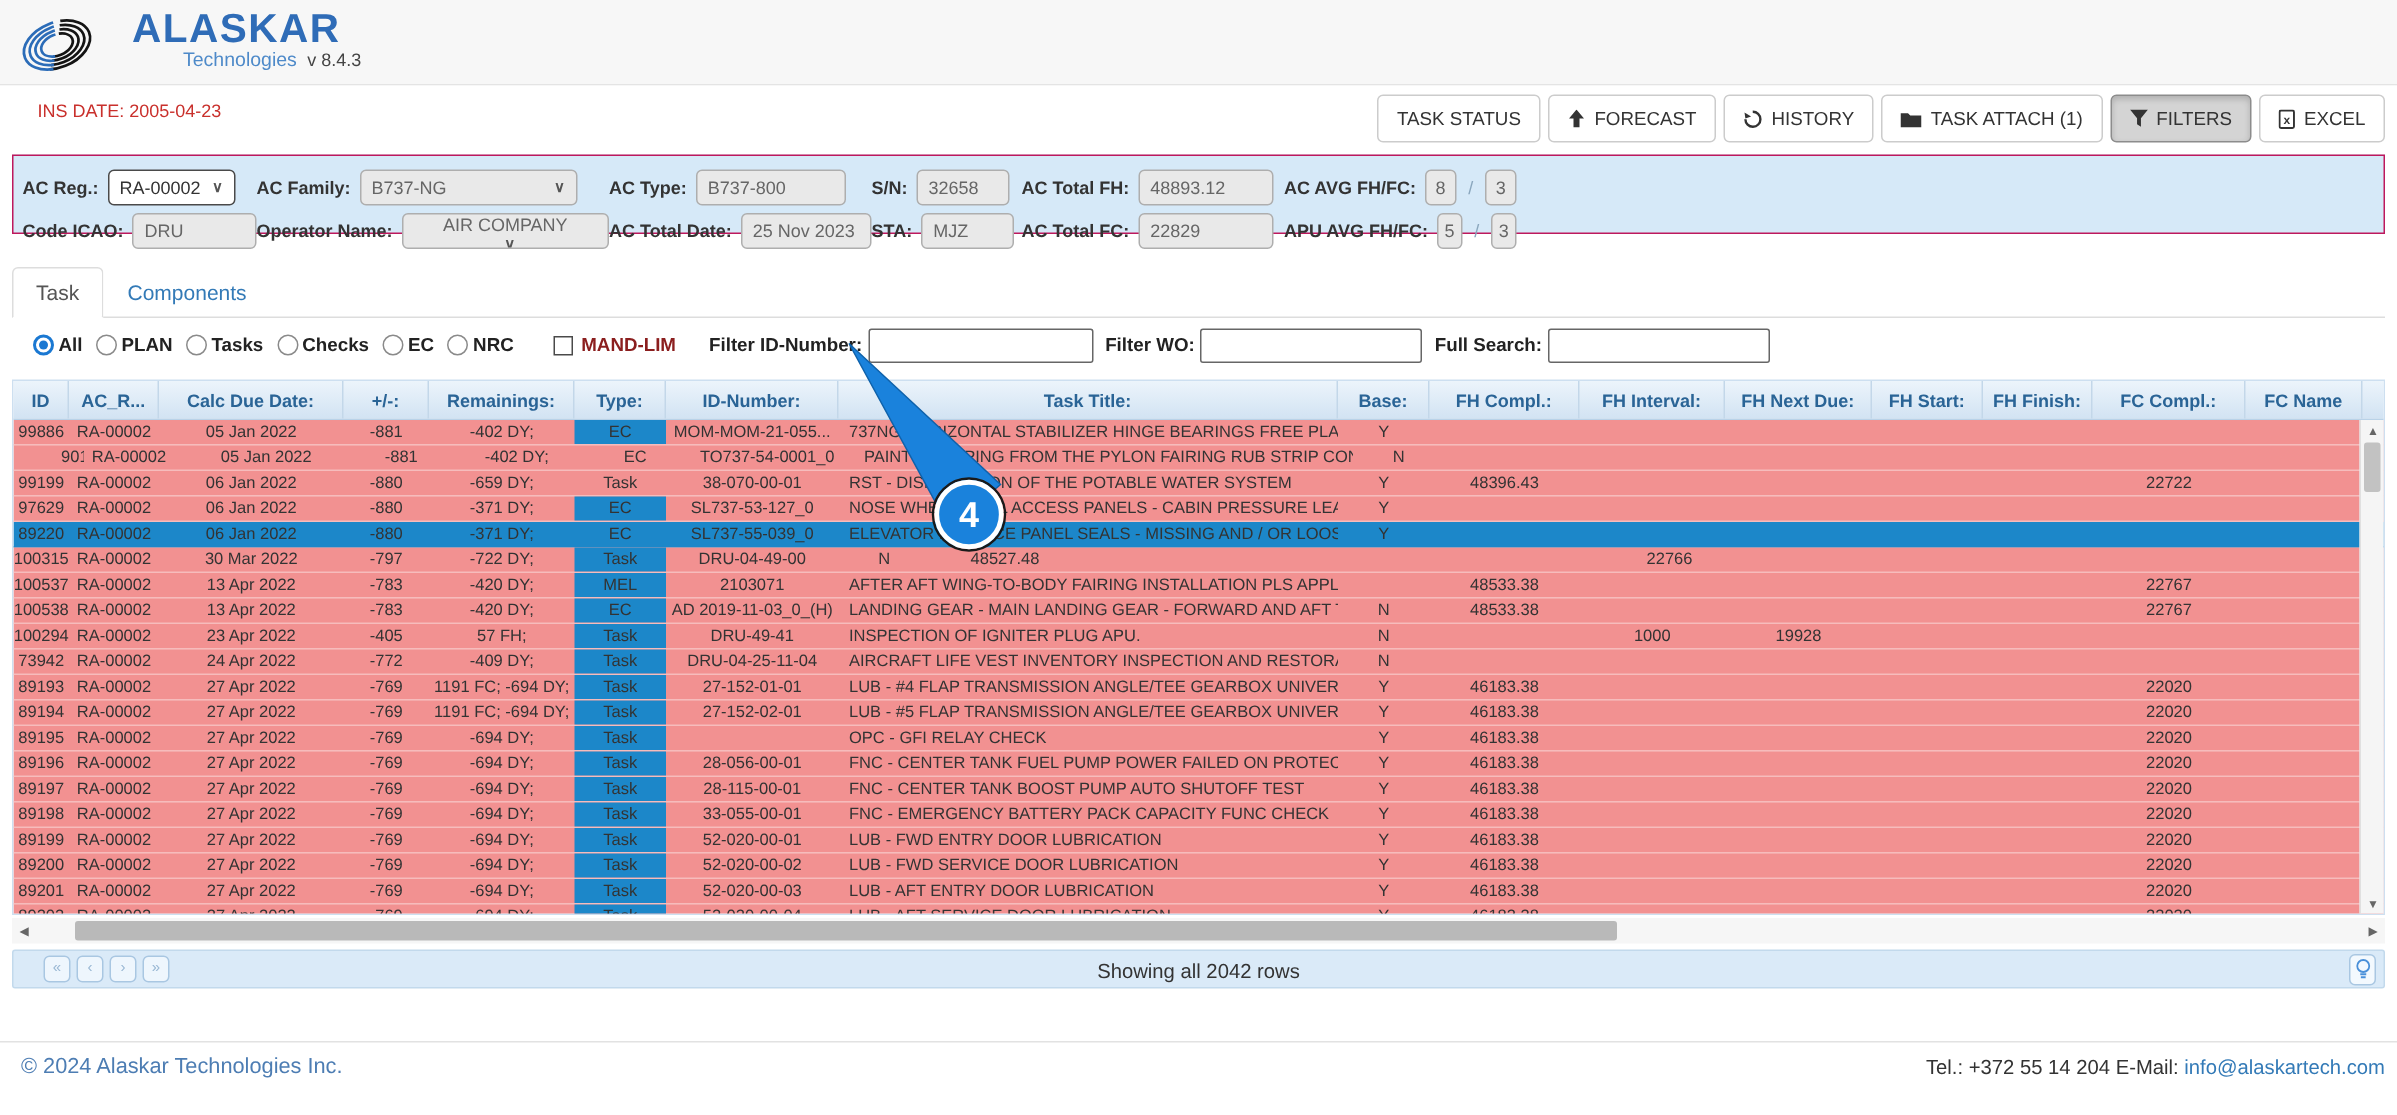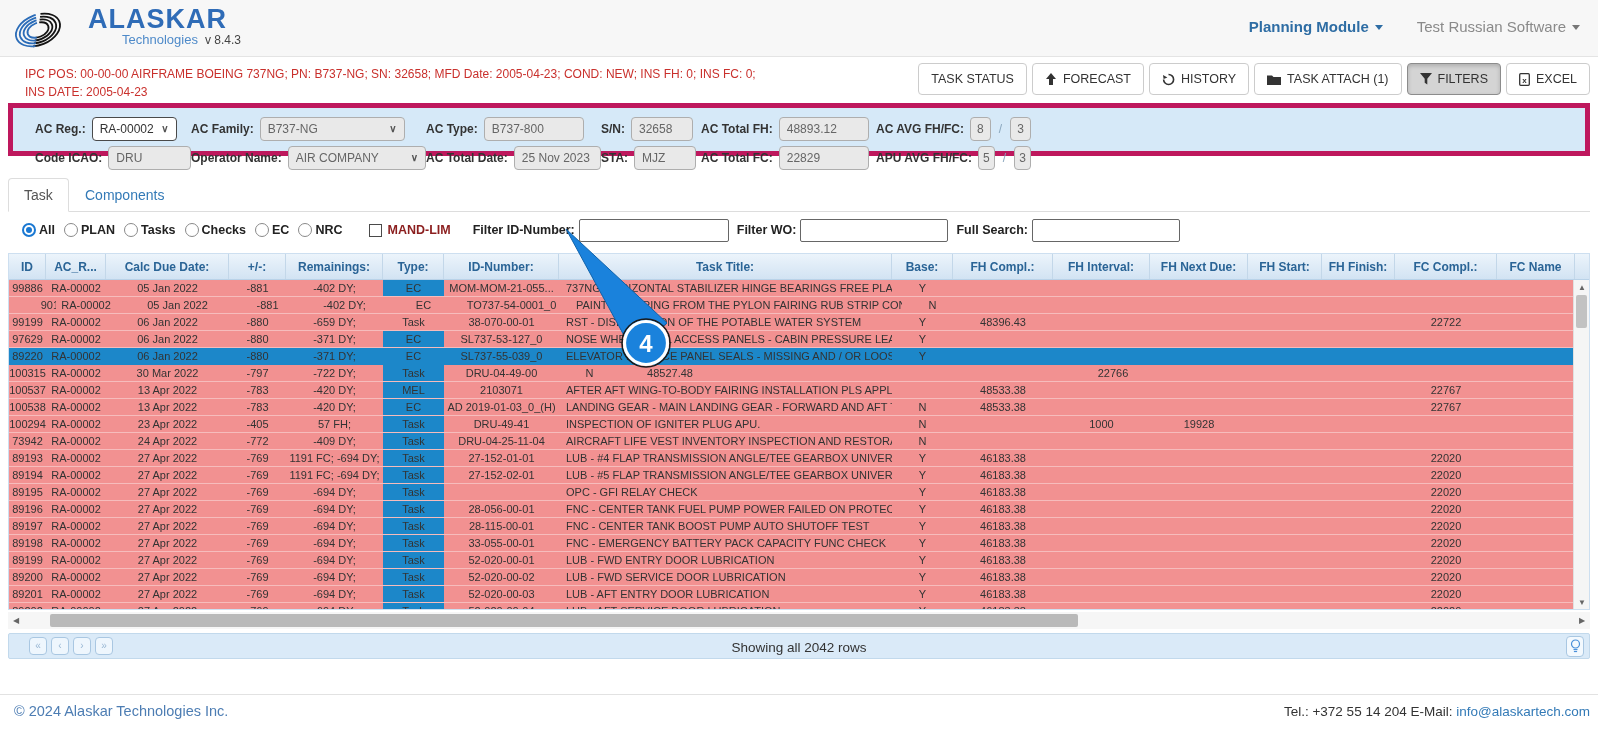--- a/index.html
+++ b/index.html
@@ -23,21 +23,21 @@
 
   
   .infobar { position:absolute; top:57px; left:0; right:0; height:46px; background:#fff; }
   .ipc-text { position:absolute; left:25px; top:8px; font-size:12px; line-height:18px; color:#c9302c; }
   .btn-row { position:absolute; right:8px; top:6px; display:flex; gap:5px; }
   .tbtn { height:32px; padding:0 12px; background:#fff; border:1px solid #ccc; border-radius:4px; font-size:12.5px; color:#333; display:flex; align-items:center; gap:6px; cursor:pointer; font-family:"Liberation Sans",sans-serif; white-space:nowrap; }
   .tbtn.active { background:#d4d4d4; border-color:#8c8c8c; box-shadow:inset 0 2px 4px rgba(0,0,0,.18); }
   .tbtn svg { display:block; }
 
   
-  .ac-panel { position:absolute; top:103px; left:8px; right:8px; height:53px; background:#d6e9f8; border:5px solid #be185d; padding:6px 6px 5px 22px; }
+  .ac-panel { position:absolute; top:103px; left:8px; right:8px; height:53px; background:#d6e9f8; border:1px solid #be185d; padding:6px 6px 5px 6px; }
   .panel-row { display:grid; grid-template-columns:156px 235px 175px 100px 175px 155px auto; align-items:center; height:29px; }
   .panel-field { display:flex; align-items:center; gap:6px; height:26px; }
   .pf-label { font-size:12px; font-weight:bold; color:#333; white-space:nowrap; }
   .ctrl { height:24px; border:1px solid #aeaeae; border-radius:4px; background:#e9e9e9; color:#666; font-size:12px; display:flex; align-items:center; padding:0 7px; white-space:nowrap; overflow:hidden; }
   .ctrl.sel-ctl { justify-content:space-between; }
   .ctrl.white { background:#fff; border-color:#4a4a4a; color:#333; }
   .ctrl.center { justify-content:center; padding:0 2px; }
   .sel-arrow { font-size:10px; color:#555; margin-left:6px; font-weight:bold; }
   .pair-sep { color:#8aa6bd; font-size:12px; margin:0 2px; }
 
@@ -116,35 +116,24 @@
       </g>
     </svg>
     <div class="brand-col">
       <div class="brand-main">ALASKAR</div>
       <div class="brand-sub-row">
         <span class="brand-sub">Technologies</span>
         <span class="brand-ver">v 8.4.3</span>
       </div>
     </div>
   </div>
-  <div class="top-nav">
-    <div class="nav-item nav-planning">
-      <span>Planning Module</span>
-      <span class="caret"></span>
-    </div>
-    <div class="nav-item nav-user">
-      <span>Test Russian Software</span>
-      <span class="caret"></span>
-    </div>
-  </div>
 </div>
 
 <div class="infobar">
   <div class="ipc-text">
-    <div>IPC POS: 00-00-00 AIRFRAME BOEING 737NG; PN: B737-NG; SN: 32658; MFD Date: 2005-04-23; COND: NEW; INS FH: 0; INS FC: 0;</div>
     <div>INS DATE: 2005-04-23</div>
   </div>
   <div class="btn-row" id="btn-row">
       <button class="tbtn">
         <span>TASK STATUS</span>
       </button>
       <button class="tbtn">
         <span>
           <svg width="12" height="12" viewBox="0 0 12 12">
             <path d="M6 0 L11 6 H8 V12 H4 V6 H1 Z" fill="#333"></path>
@@ -232,21 +221,21 @@
     </div>
   <div class="panel-row" id="panel-row2">
       <div class="panel-field">
         <span class="pf-label">Code ICAO:</span>
         <div class="ctrl" style="width: 85px;">
           <span>DRU</span>
         </div>
       </div>
       <div class="panel-field">
         <span class="pf-label">Operator Name:</span>
-        <div class="ctrl sel-ctl" style="width: 145px;">
+        <div class="ctrl sel-ctl" style="width: 145px; flex-direction: column;">
           <span>AIR COMPANY</span>
           <span class="sel-arrow">∨</span>
         </div>
       </div>
       <div class="panel-field">
         <span class="pf-label">AC Total Date:</span>
         <div class="ctrl" style="width: 92px;">
           <span>25 Nov 2023</span>
         </div>
       </div>
@@ -460,21 +449,21 @@
         <div class="td" style="width: 102px;">22767</div>
         <div class="td" style="width: 78px;"></div>
       </div>
       <div class="tr">
         <div class="td" style="width: 37px;">100538</div>
         <div class="td" style="width: 60px;">RA-00002</div>
         <div class="td" style="width: 123px;">13 Apr 2022</div>
         <div class="td" style="width: 57px;">-783</div>
         <div class="td" style="width: 97px;">-420 DY;</div>
         <div class="td type-badge" style="width: 61px;">EC</div>
-        <div class="td" style="width: 115px;">AD 2019-01-03_0_(H)</div>
+        <div class="td" style="width: 115px;">AD 2019-11-03_0_(H)</div>
         <div class="td c-left" style="width: 333px;">LANDING GEAR - MAIN LANDING GEAR - FORWARD AND AFT TR...</div>
         <div class="td" style="width: 61px;">N</div>
         <div class="td" style="width: 100px;">48533.38</div>
         <div class="td" style="width: 97px;"></div>
         <div class="td" style="width: 98px;"></div>
         <div class="td" style="width: 74px;"></div>
         <div class="td" style="width: 73px;"></div>
         <div class="td" style="width: 102px;">22767</div>
         <div class="td" style="width: 78px;"></div>
       </div>

